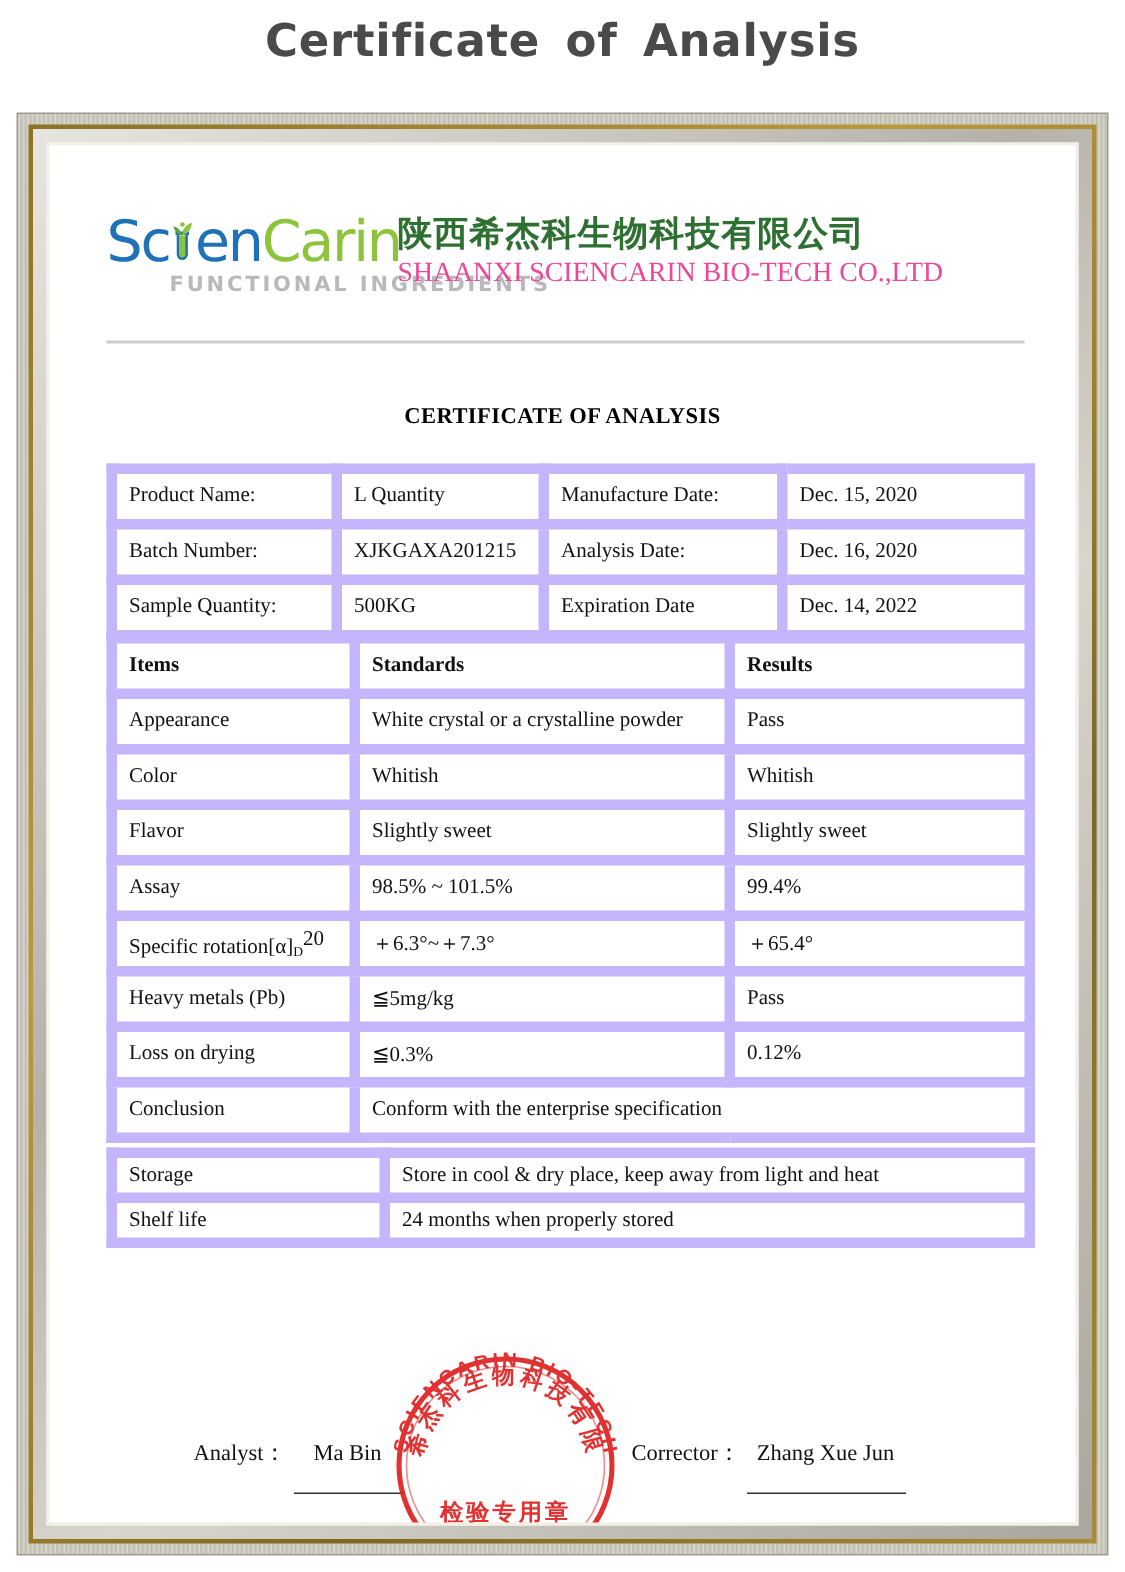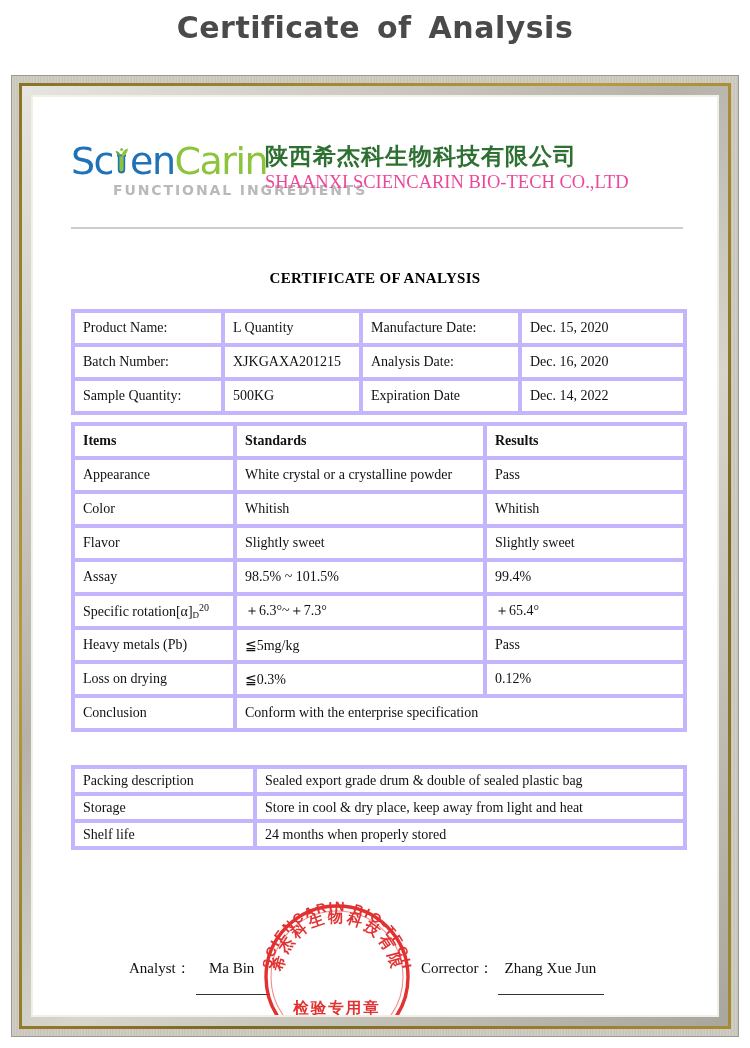--- a/index.html
+++ b/index.html
@@ -160,21 +160,21 @@
 
   
   table {
     border-collapse: collapse;
     font-family: "Liberation Serif", serif;
     font-size: 14px;
     color: #111;
     table-layout: fixed;
   }
   table td, table th {
-    border: 4px solid #c4b5fd;
+    border: 7px solid #c4b5fd;
     padding: 4px 8px;
     text-align: left;
     vertical-align: middle;
     font-weight: normal;
   }
 
   #info-table {
     position: absolute;
     left: 38px;
     top: 212px;
@@ -193,21 +193,21 @@
 
   #packing-table {
     position: absolute;
     left: 38px;
     top: 668px;
     width: 612px;
   }
   #packing-table td { height: 19px; padding: 2px 8px; }
 
   .sub { font-size: 9px; vertical-align: -2px; }
-  .sup { font-size: 10px; vertical-align: 5px; text-align: center; }
+  .sup { font-size: 14px; vertical-align: 5px; text-align: center; }
 
   
   #signature-row {
     position: absolute;
     left: 38px;
     top: 862px;
     width: 612px;
     font-family: "Liberation Serif", serif;
     font-size: 15px;
     color: #111;
@@ -352,24 +352,20 @@
           </tr>
         </tbody>
       </table>
 
       <table id="packing-table">
         <colgroup>
                 <col style="width:182px">
                 <col style="width:430px">
               </colgroup>
         <tbody>
-          <tr>
-            <td>Packing description</td>
-            <td>Sealed export grade drum &amp; double of sealed plastic bag</td>
-          </tr>
           <tr>
             <td>Storage</td>
             <td>Store in cool &amp; dry place, keep away from light and heat</td>
           </tr>
           <tr>
             <td>Shelf life</td>
             <td>24 months when properly stored</td>
           </tr>
         </tbody>
       </table>

